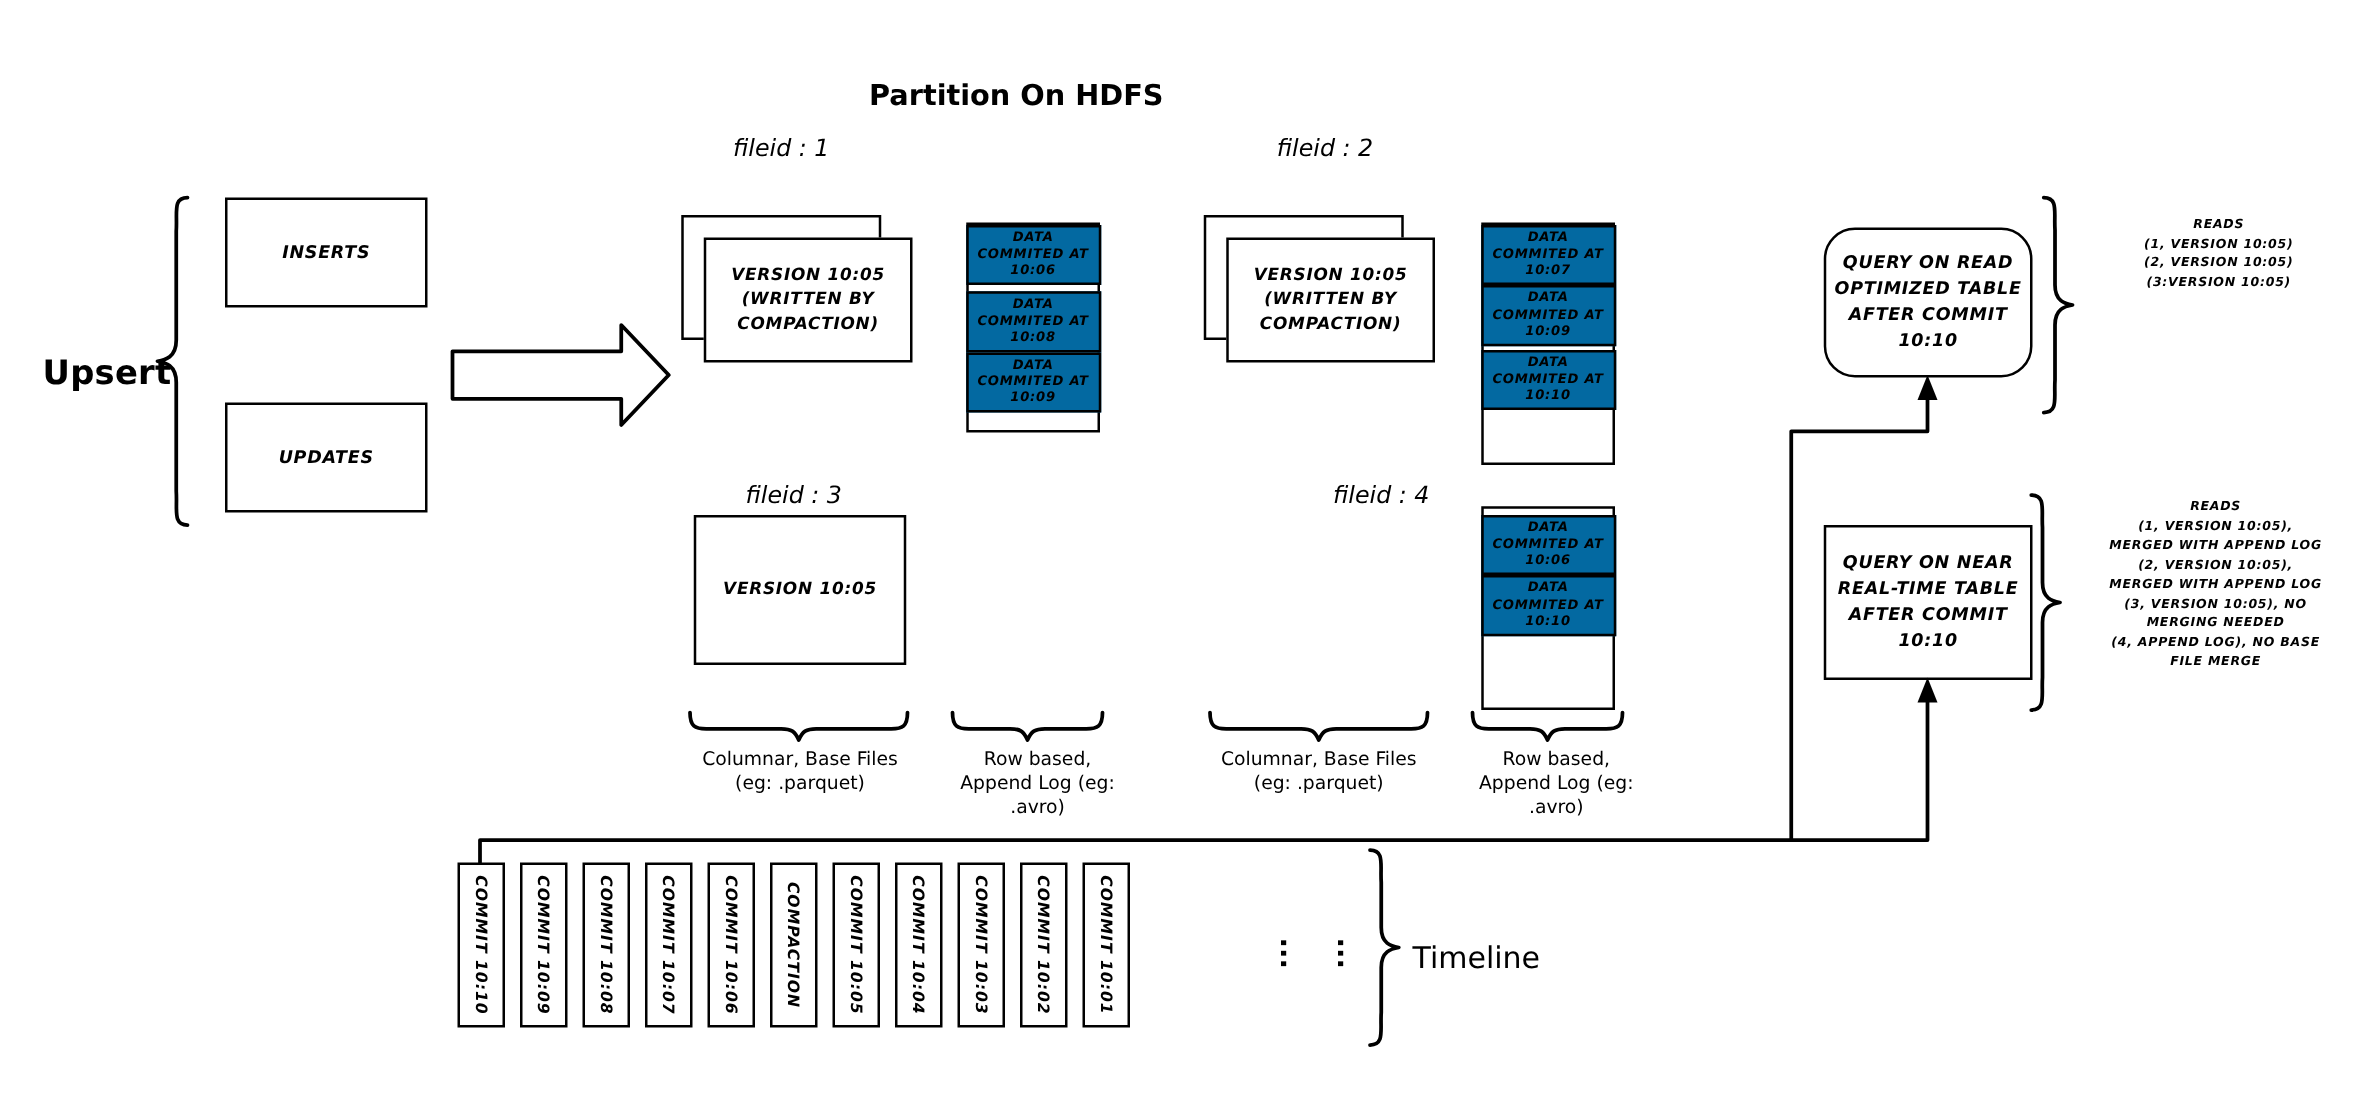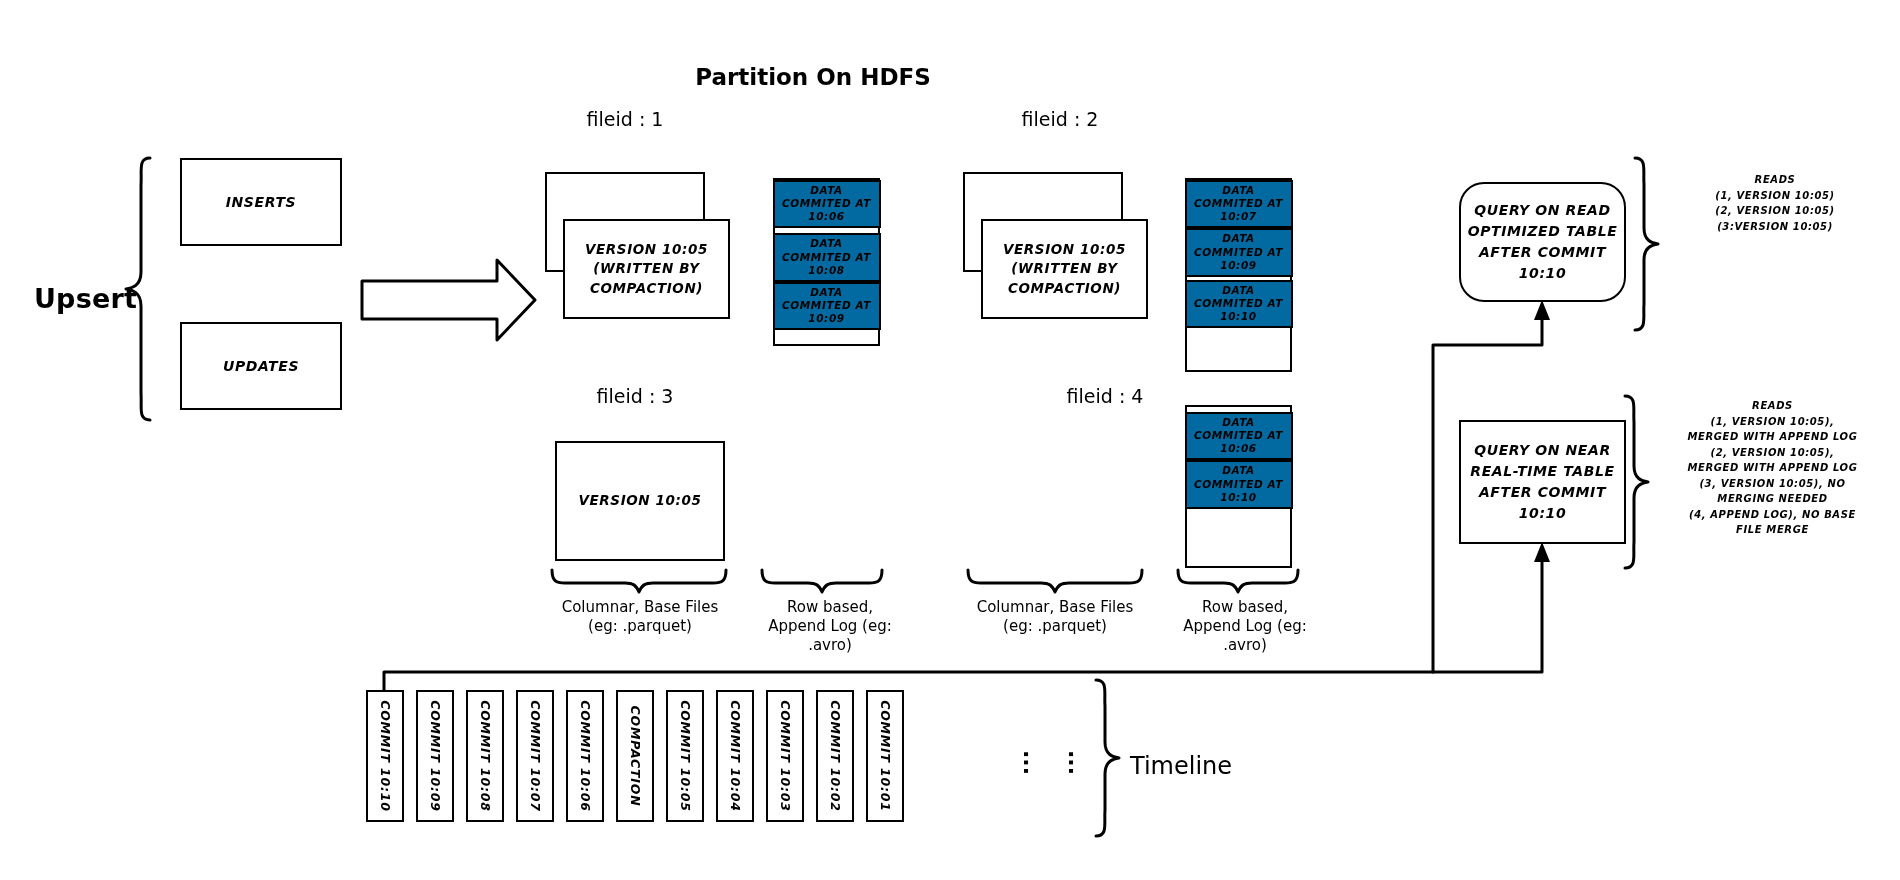--- a/index.html
+++ b/index.html
@@ -80,41 +80,41 @@
     font-size: 16px;
     font-family: "DejaVu Sans", sans-serif;
   }
 
   
   .fileid-label {
     position: absolute;
     font-size: 19px;
     font-family: "DejaVu Sans", sans-serif;
     text-align: center;
+    font-style: italic;
   }
 
   
   .base-back {
     border: 2.5px solid #000;
     background: #fff;
     position: absolute;
     box-sizing: border-box;
   }
   .base-front {
     border: 2.5px solid #000;
     background: #fff;
     position: absolute;
     box-sizing: border-box;
     display: flex;
     align-items: center;
     justify-content: center;
     text-align: center;
     font-size: 13.5px;
     line-height: 1.45;
-    margin-top: 29px;
   }
 
   
   .logcol {
     position: absolute;
     box-sizing: border-box;
     border: 2.5px solid #000;
     background: #fff;
   }
   .logentry {

